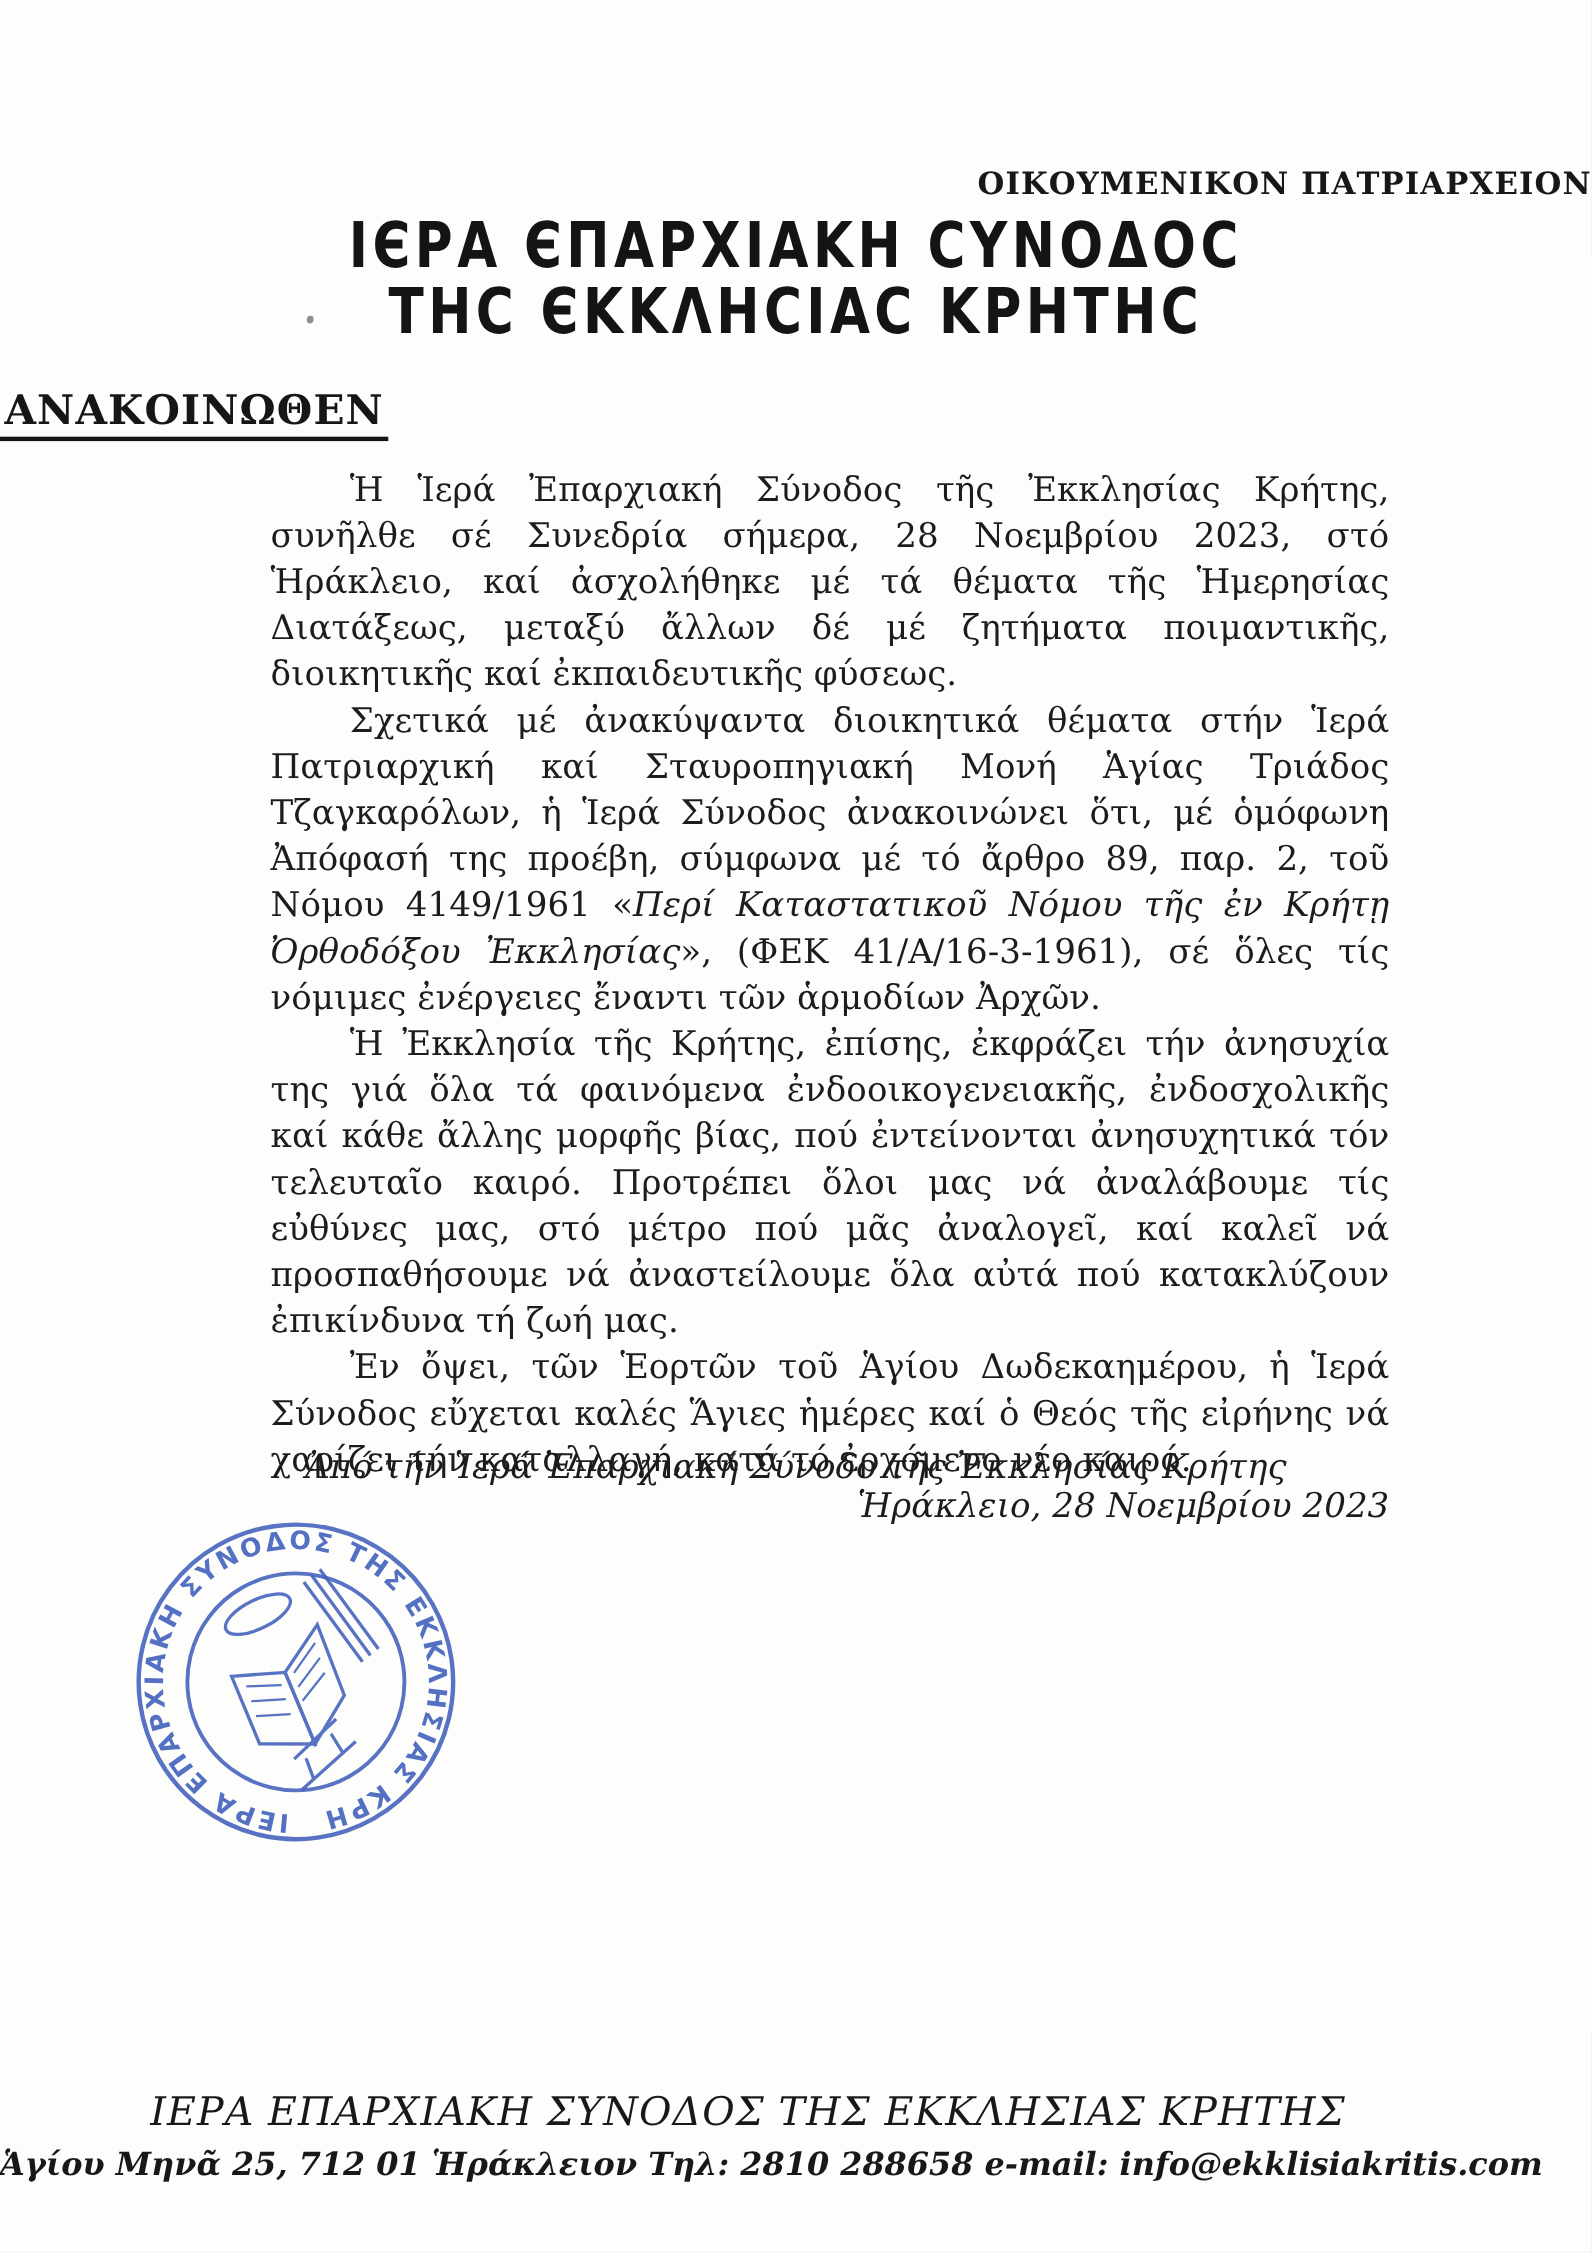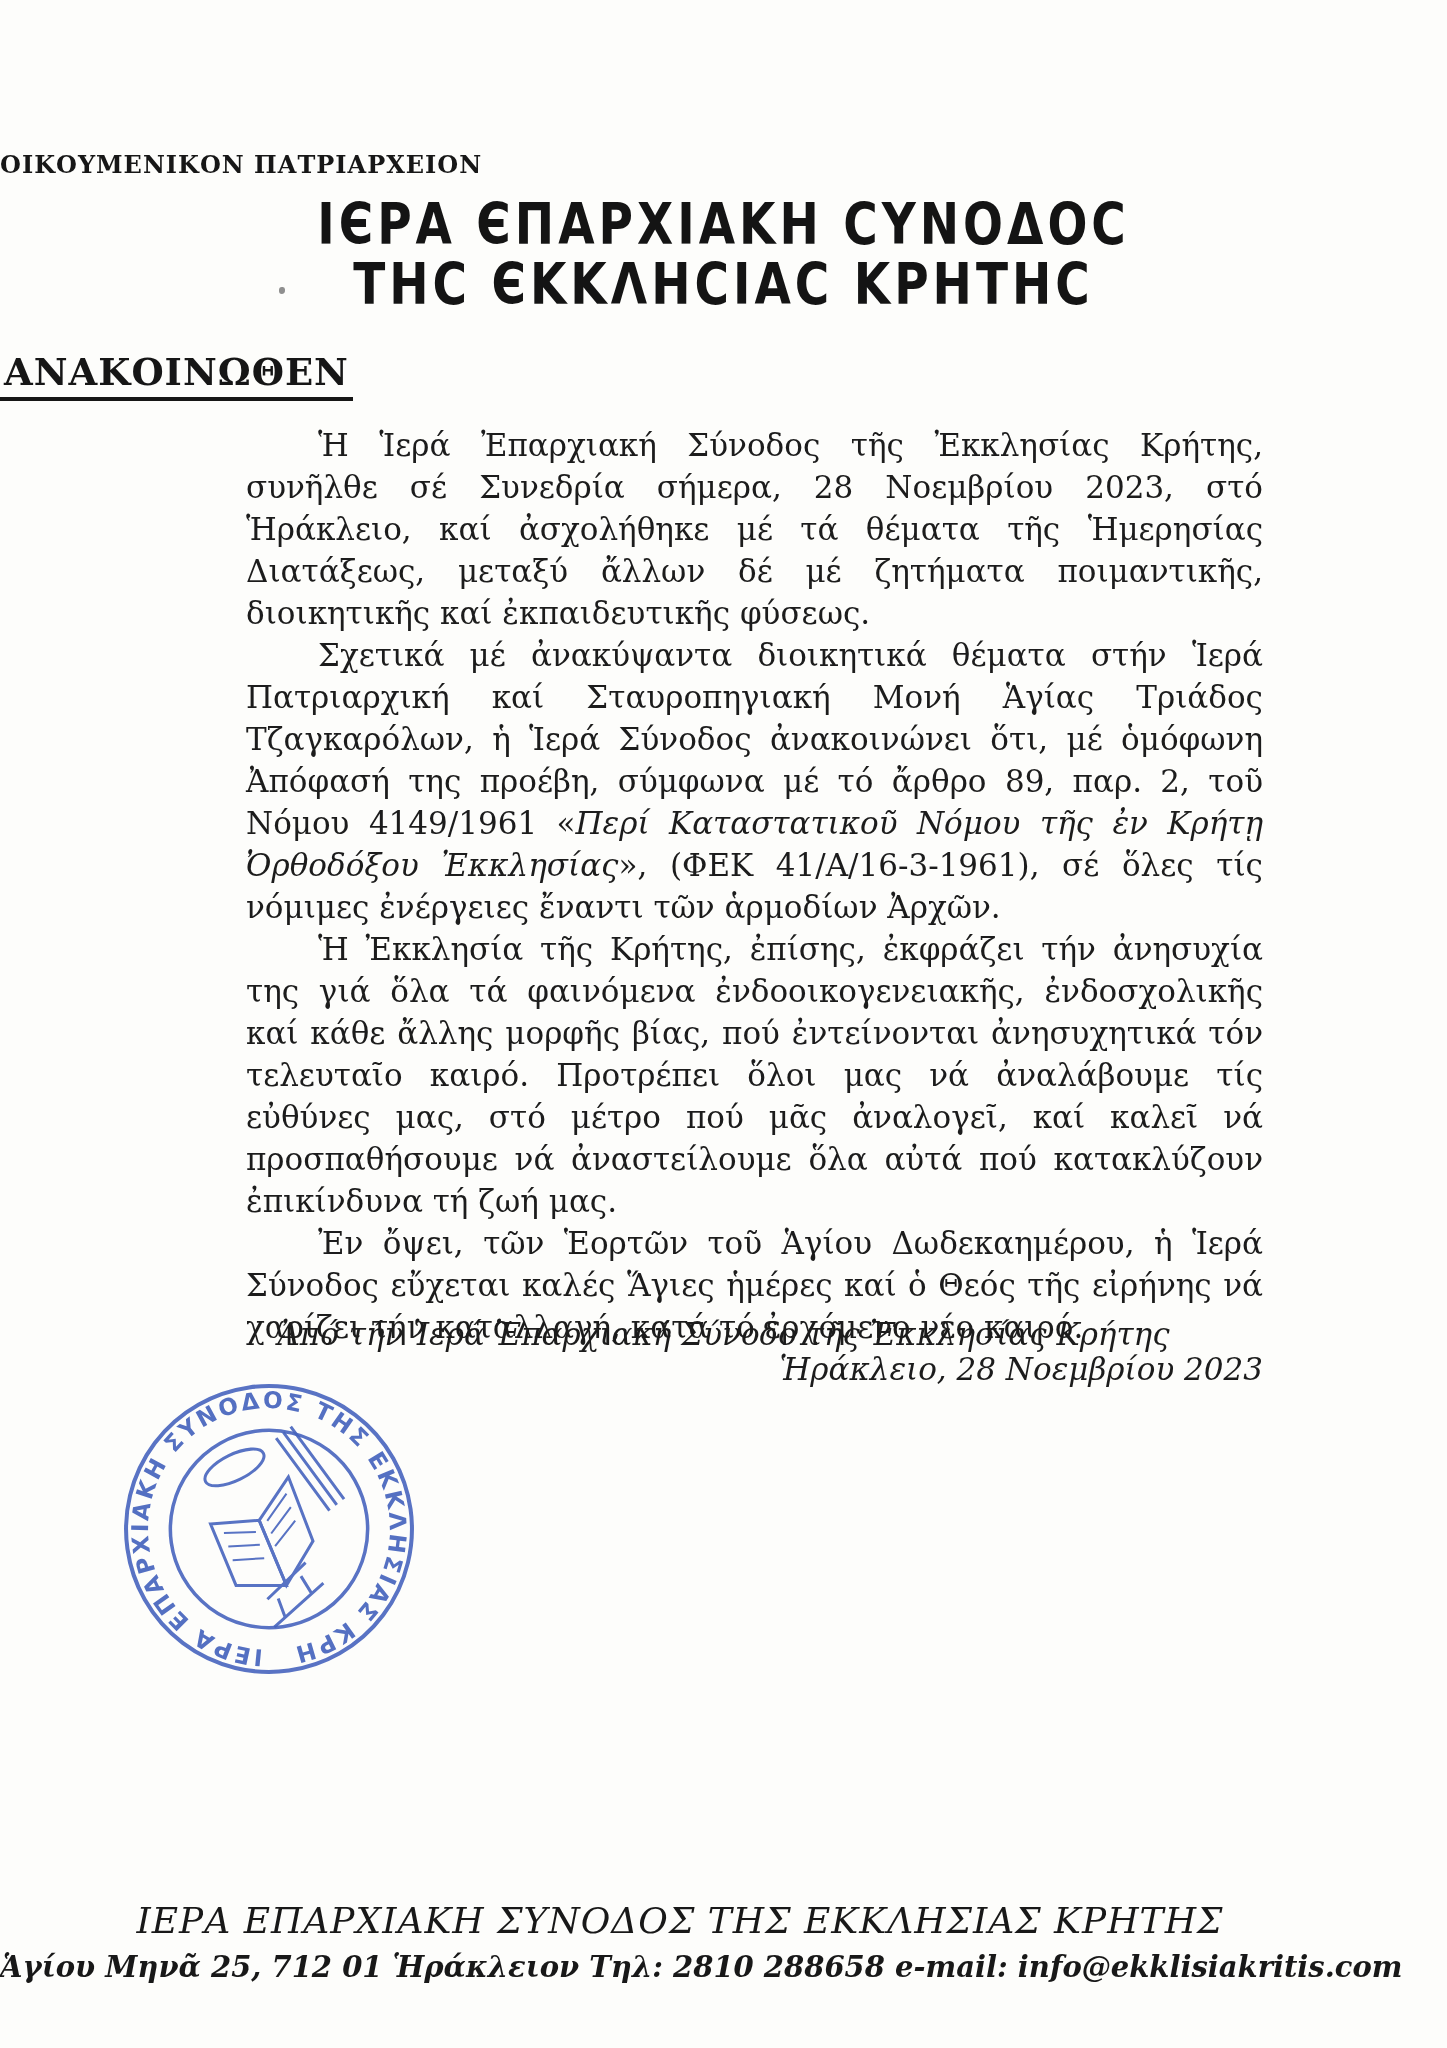--- a/index.html
+++ b/index.html
@@ -8,23 +8,23 @@
     width:1447px;height:2048px;
     margin:0 auto;
     background:#fdfdfb;
     overflow:hidden;
     color:#1b1b1b;
     font-family:"DejaVu Serif","DejaVu Sans",serif;
   }
   
   .kicker{
     position:absolute;top:150px;left:0;width:100%;
-    text-align:left;
+    text-align:right;
     font-family:"DejaVu Serif",serif;
-    font-weight:bold;font-size:24px;letter-spacing:1px;
+    font-weight:bold;font-size:28px;letter-spacing:1px;
     color:#171717;
   }
   .org-line{
     position:absolute;left:0;width:100%;
     text-align:center;
     font-family:"DejaVu Sans",sans-serif;
     font-weight:bold;font-size:47px;letter-spacing:4px;
     color:#141414;
     transform:scaleY(1.22);
     transform-origin:center top;

